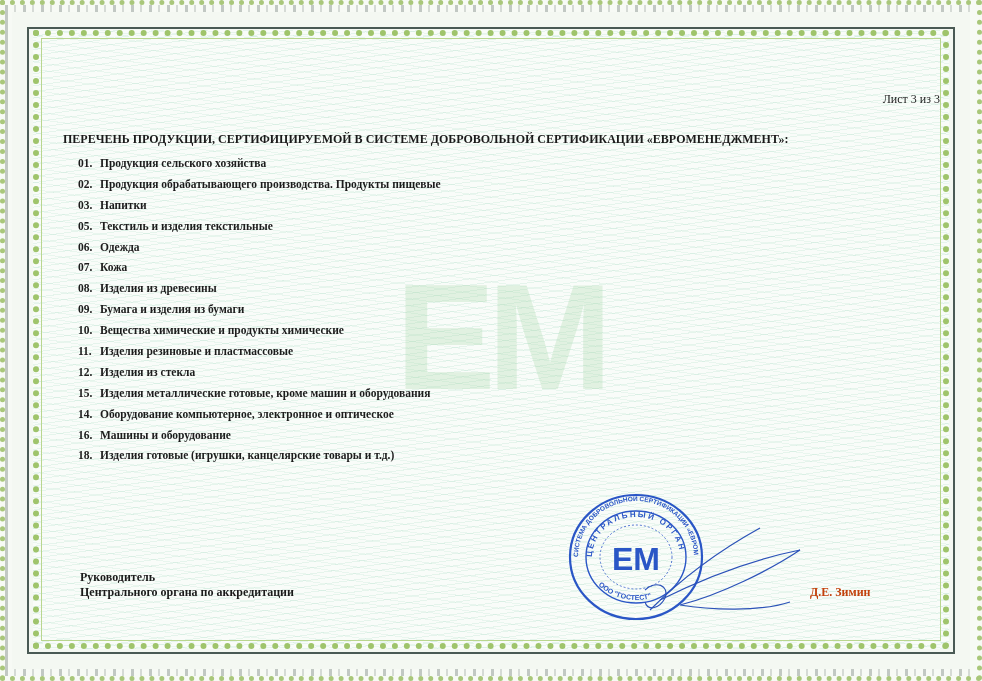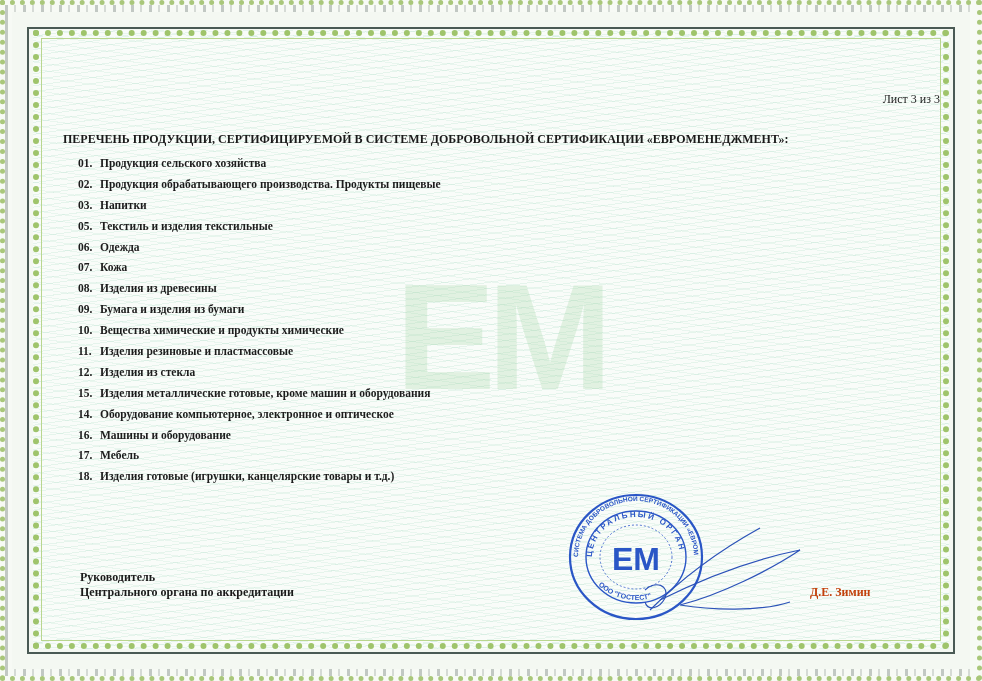--- a/index.html
+++ b/index.html
@@ -96,21 +96,20 @@
   <li class="product-item"><span class="product-num">06.</span><span>Одежда</span></li>
   <li class="product-item"><span class="product-num">07.</span><span>Кожа</span></li>
   <li class="product-item"><span class="product-num">08.</span><span>Изделия из древесины</span></li>
   <li class="product-item"><span class="product-num">09.</span><span>Бумага и изделия из бумаги</span></li>
   <li class="product-item"><span class="product-num">10.</span><span>Вещества химические и продукты химические</span></li>
   <li class="product-item"><span class="product-num">11.</span><span>Изделия резиновые и пластмассовые</span></li>
   <li class="product-item"><span class="product-num">12.</span><span>Изделия из стекла</span></li>
   <li class="product-item"><span class="product-num">15.</span><span>Изделия металлические готовые, кроме машин и оборудования</span></li>
   <li class="product-item"><span class="product-num">14.</span><span>Оборудование компьютерное, электронное и оптическое</span></li>
   <li class="product-item"><span class="product-num">16.</span><span>Машины и оборудование</span></li>
-  <li class="product-item"><span class="product-num">17.</span><span>Мебель</span></li>
   <li class="product-item"><span class="product-num">18.</span><span>Изделия готовые (игрушки, канцелярские товары и т.д.)</span></li>
 </ul>
 
 <div class="signer-block">
   <div>Руководитель</div>
   <div>Центрального органа по аккредитации</div>
 </div>
 
 <svg class="stamp" viewBox="0 0 140 130">
   <ellipse cx="70" cy="65" rx="66" ry="62" fill="none" stroke="#2a56c6" stroke-width="2.2"></ellipse>

